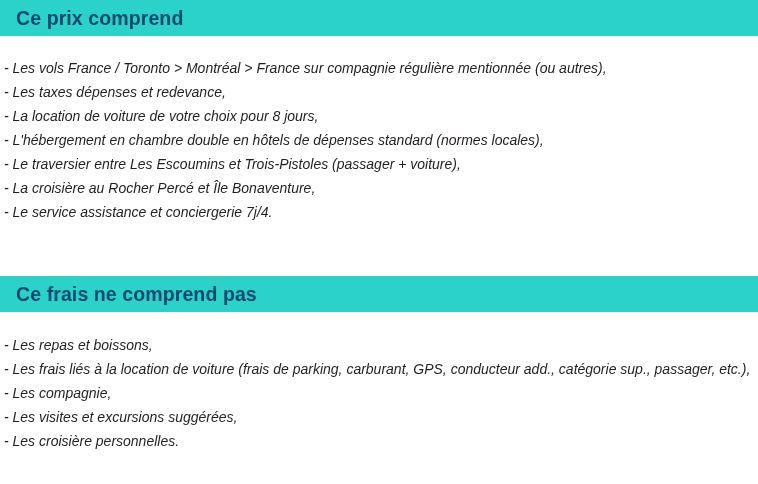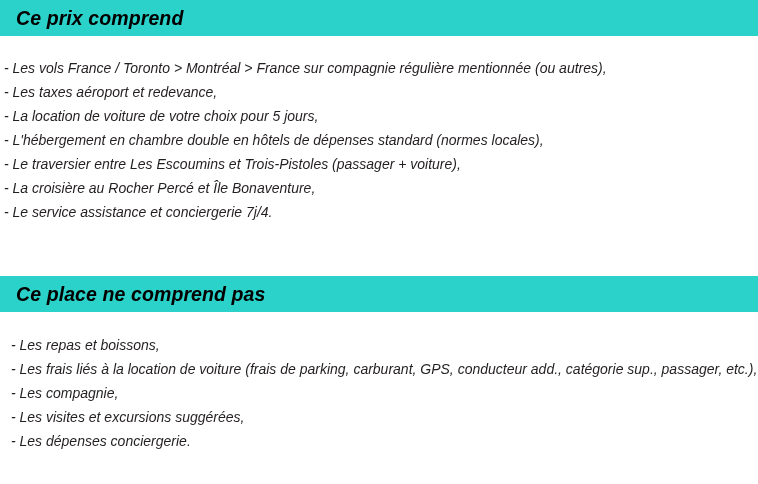--- a/index.html
+++ b/index.html
@@ -15,22 +15,21 @@
     overflow: hidden;
   }
   .page {
     position: relative;
     width: 758px;
     height: 484px;
     box-sizing: border-box;
   }
   .section-header {
     background: #2ad2c9;
-    color: #000000;
-    font-style: italic;
+    color: #0c4a6e;
     font-weight: bold;
     font-size: 19.5px;
     line-height: 36px;
     height: 36px;
     padding: 0 0 0 16px;
     letter-spacing: 0.1px;
     display: block;
     white-space: nowrap;
   }
   .section-1-header {
@@ -47,48 +46,47 @@
     line-height: 24px;
     color: #231f20;
     padding: 0 4px 0 4px;
     white-space: nowrap;
   }
   .list-1 {
     margin-top: 20px;
   }
   .list-2 {
     margin-top: 21px;
-    padding-left: 7px;
   }
   .gap-block {
     height: 52px;
   }
 </style>
 </head>
 <body>
 
 <div class="page">
 
   <div class="section-header section-1-header">Ce prix comprend</div>
 
   <ul class="list list-1">
     <li>- Les vols France / Toronto &gt; Montréal &gt; France sur compagnie régulière mentionnée (ou autres),</li>
-    <li>- Les taxes aéroport et redevance,</li>
-    <li>- La location de voiture de votre choix pour 5 jours,</li>
+    <li>- Les taxes dépenses et redevance,</li>
+    <li>- La location de voiture de votre choix pour 8 jours,</li>
     <li>- L'hébergement en chambre double en hôtels de dépenses standard (normes locales),</li>
     <li>- Le traversier entre Les Escoumins et Trois-Pistoles (passager + voiture),</li>
     <li>- La croisière au Rocher Percé et Île Bonaventure,</li>
     <li>- Le service assistance et conciergerie 7j/4.</li>
   </ul>
 
   <div class="gap-block"></div>
 
-  <div class="section-header">Ce place ne comprend pas</div>
+  <div class="section-header">Ce frais ne comprend pas</div>
 
   <ul class="list list-2">
     <li>- Les repas et boissons,</li>
     <li>- Les frais liés à la location de voiture (frais de parking, carburant, GPS, conducteur add., catégorie sup., passager, etc.),</li>
     <li>- Les compagnie,</li>
     <li>- Les visites et excursions suggérées,</li>
-    <li>- Les dépenses conciergerie.</li>
+    <li>- Les croisière personnelles.</li>
   </ul>
 
 </div>
 
 </body></html>

